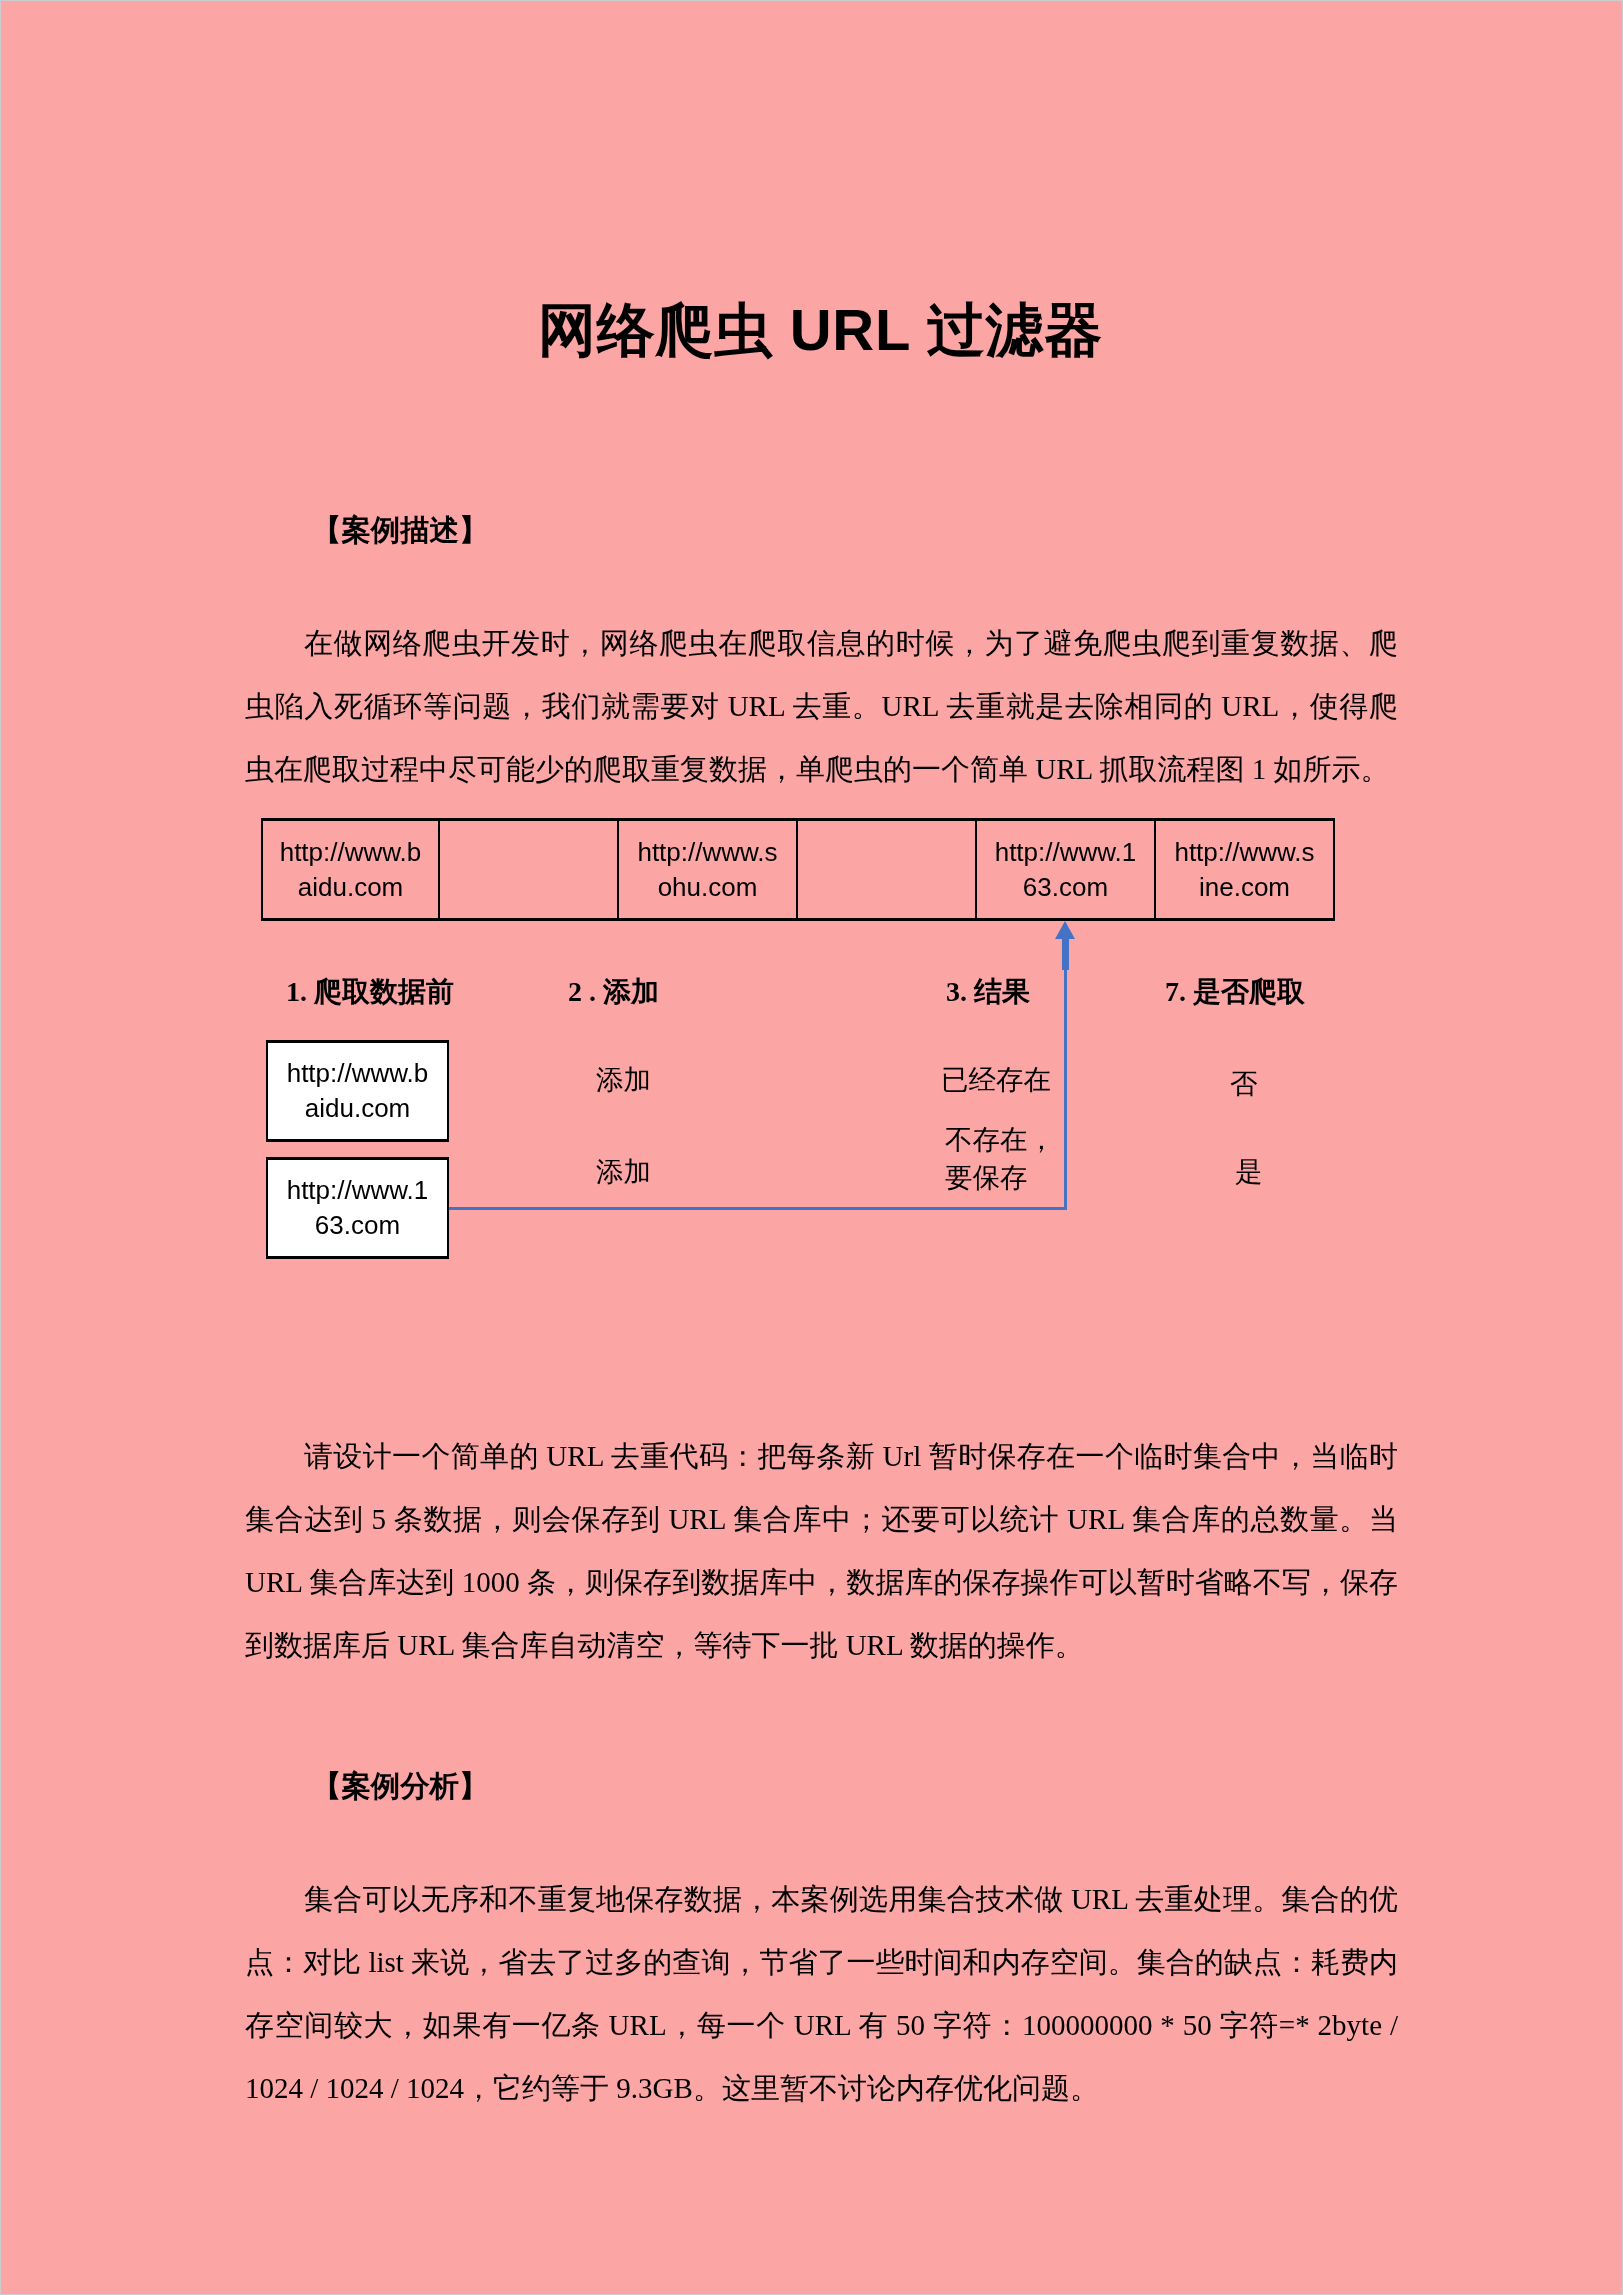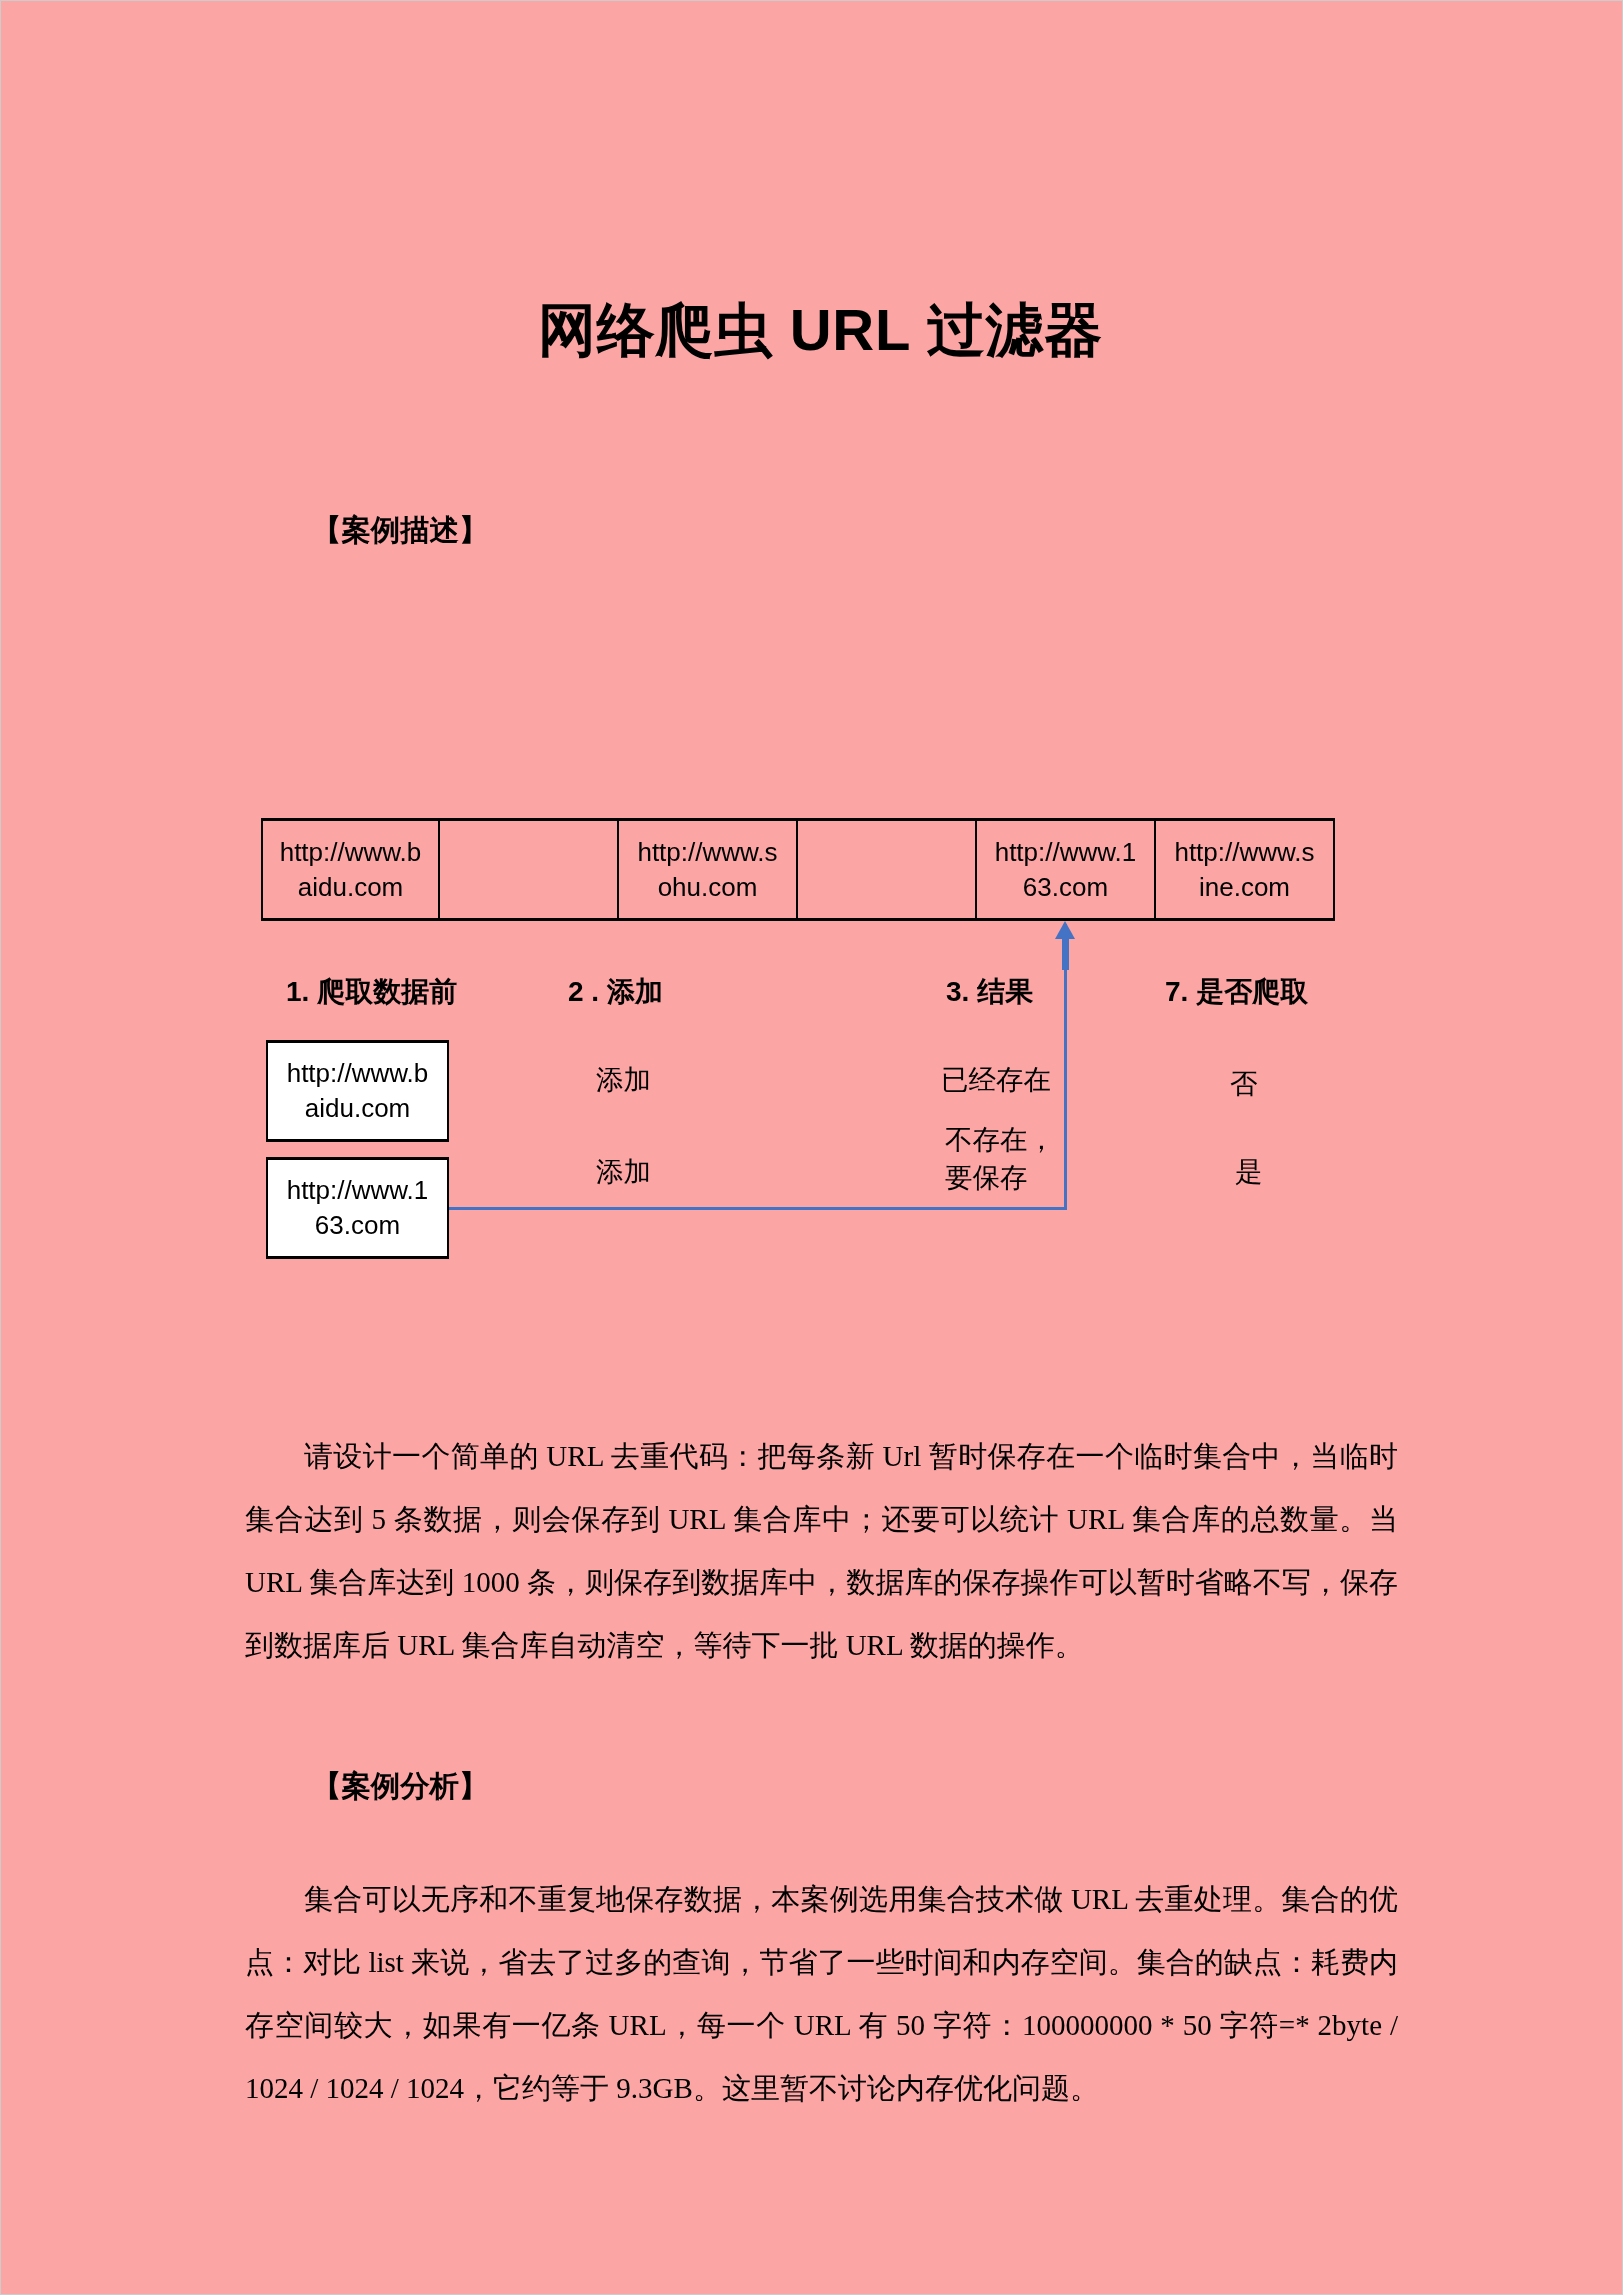--- a/index.html
+++ b/index.html
@@ -48,21 +48,21 @@
     border:2px solid #000;border-top-width:3.3px;border-bottom-width:3.3px;
     border-left-width:0;
     display:flex;align-items:center;justify-content:center;
     text-align:center;font-size:26px;line-height:35px;
     white-space:pre-line;
   }
   .url-cell.first{border-left-width:2px;}
   
   .step-label{
     position:absolute;top:974px;font-size:28px;font-weight:bold;line-height:33px;
-    font-family:Liberation Sans, sans-serif;
+    font-family:Liberation Serif, serif;
   }
   .sl1{left:285px;} .sl2{left:567px;} .sl3{left:945px;} .sl4{left:1164px;}
   
   .url-box{
     position:absolute;left:265px;width:183px;height:102px;
     box-sizing:border-box;border:2px solid #000;
     border-top-width:3.9px;border-bottom-width:3.9px;
     display:flex;align-items:center;justify-content:center;
     text-align:center;font-size:26px;line-height:35px;white-space:pre-line;
     background:#fff;
@@ -91,20 +91,21 @@
 </style>
 </head>
 <body>
 
 <div class="page" style="--arrow: #4472C4;">
 
   <h1 class="doc-title">网络爬虫 URL 过滤器</h1>
 
   <div class="sec-heading h-desc">【案例描述】</div>
 
+  <p class="para p-desc">在做网络爬虫开发时，网络爬虫在爬取信息的时候，为了避免爬虫爬到重复数据、爬虫陷入死循环等问题，我们就需要对 URL 去重。URL 去重就是去除相同的 URL，使得爬虫在爬取过程中尽可能少的爬取重复数据，单爬虫的一个简单 URL 抓取流程图 1 如所示。</p>
 
   <div class="url-table">
     <div class="url-cell first">http://www.b
 aidu.com</div>
     <div class="url-cell"></div>
     <div class="url-cell">http://www.s
 ohu.com</div>
     <div class="url-cell"></div>
     <div class="url-cell">http://www.1
 63.com</div>

